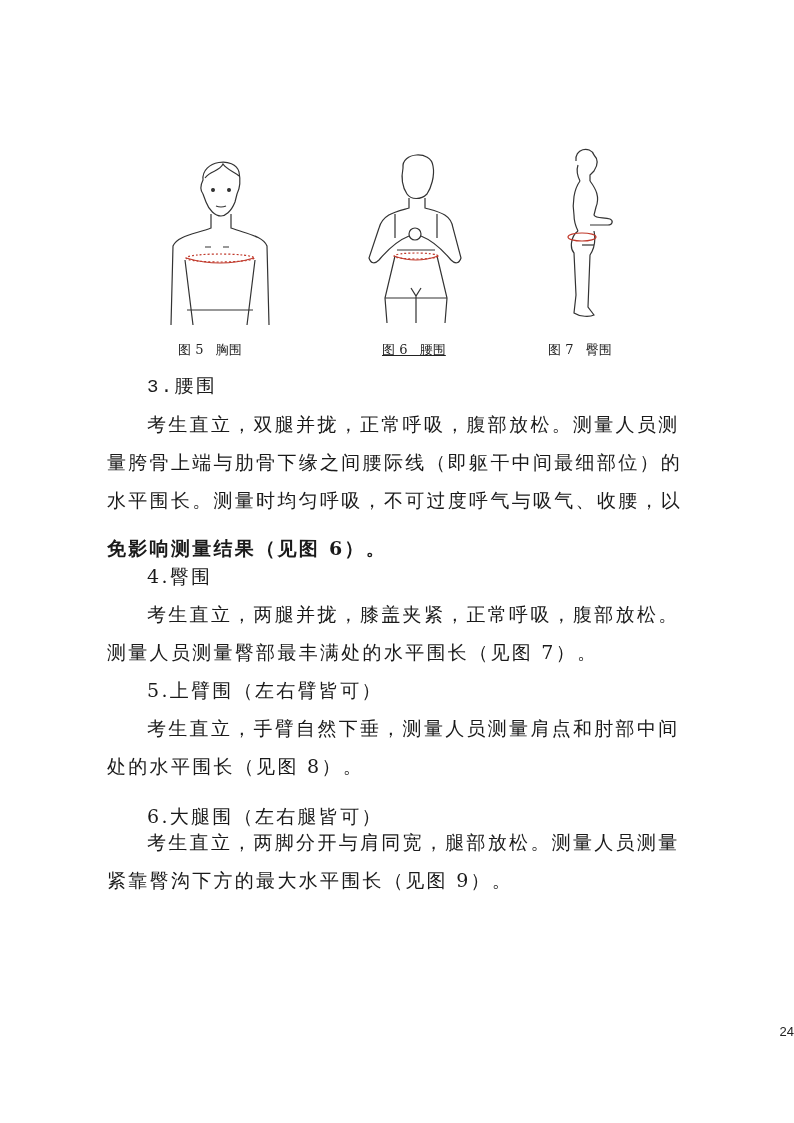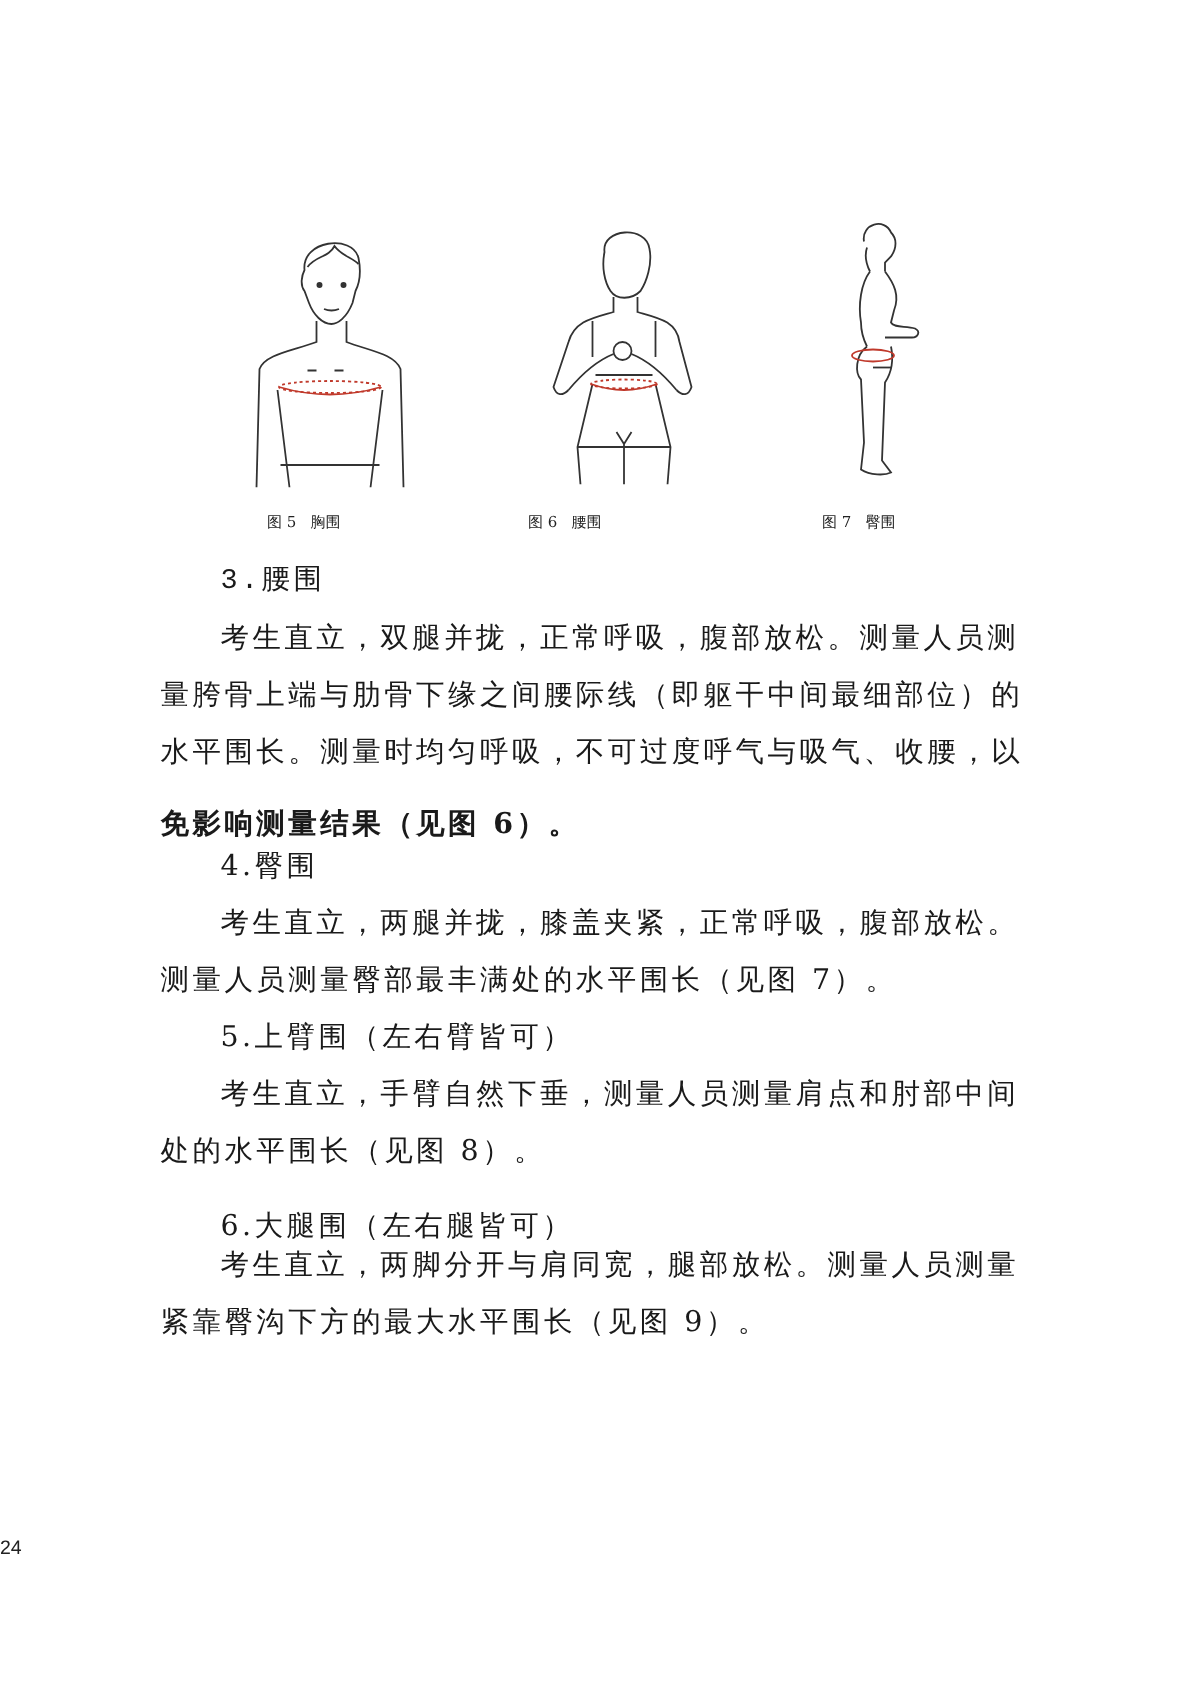--- a/index.html
+++ b/index.html
@@ -1,23 +1,23 @@
 <!DOCTYPE html>
 <html><head>
 <meta charset="utf-8">
 <style>
   html, body { margin: 0; padding: 0; background: #ffffff; }
   body { width: 794px; height: 1123px; position: relative; overflow: hidden;
          font-family: "DejaVu Serif", "Liberation Serif", serif; color: #1a1a1a; }
   .figure { position: absolute; }
   .figure svg { display: block; }
-  .caption { position: absolute; font-size: 10px; color: #222; white-space: pre;
+  .caption { position: absolute; font-size: 13px; color: #222; white-space: pre;
              font-family: "DejaVu Serif", "Liberation Serif", serif; }
   .line { position: absolute; white-space: nowrap; font-size: 19px; letter-spacing: 2.3px; }
-  .page-num { position: absolute; left: 0; width: 794px; top: 1024px; text-align: left;
+  .page-num { position: absolute; left: 0; width: 794px; top: 1024px; text-align: right;
               font-family: "Liberation Sans", "DejaVu Sans", sans-serif; font-size: 13px; color: #222; }
 </style>
 </head>
 <body>
 
 <div class="figure" style="left:165px; top:150px;">
   <svg width="110" height="175" viewBox="0 0 110 175" fill="none" stroke="#333" stroke-width="1.2">
     <path d="M38 30 C36 10 70 6 74 22 C76 32 74 40 72 44 L70 52 C66 62 60 66 56 66 C50 66 44 60 41 52 L38 44 C35 40 36 34 38 30 Z"></path>
     <path d="M40 28 C46 20 54 22 58 14 C62 20 70 22 74 26"></path>
     <circle cx="48" cy="40" r="1.4" fill="#333"></circle>
@@ -43,21 +43,21 @@
     <circle cx="50" cy="86" r="6"></circle>
     <path d="M30 66 L30 90 M72 66 L72 90"></path>
     <path d="M32 102 L70 102"></path>
     <path d="M30 108 L20 150 L22 175 M72 108 L82 150 L80 175"></path>
     <path d="M20 150 L82 150"></path>
     <path d="M46 140 L51 148 L56 140 M51 148 L51 175"></path>
     <ellipse cx="51" cy="108" rx="22" ry="3" stroke="#c0392b" stroke-dasharray="2 2"></ellipse>
     <path d="M29 108 Q51 116 73 108" stroke="#c0392b"></path>
   </svg>
 </div>
-<div class="caption" style="left:352px; top:341px;">图 6   腰围</div>
+<div class="caption" style="left:382px; top:341px;text-decoration:underline;">图 6   腰围</div>
 
 <div class="figure" style="left:560px; top:145px;">
   <svg width="70" height="175" viewBox="0 0 70 175" fill="none" stroke="#333" stroke-width="1.2">
     <path d="M16 16 C14 4 30 0 34 10 C38 14 38 20 34 26 L30 30 L30 36"></path>
     <path d="M18 20 C16 26 18 32 20 36"></path>
     <path d="M20 36 C14 44 12 58 14 70 C14 76 16 82 18 86"></path>
     <path d="M30 36 C36 44 40 52 36 62 L34 70 C36 74 44 72 50 74 C54 76 52 80 48 80 L30 80"></path>
     <path d="M18 86 C10 92 10 104 14 108 L16 150 L14 168 C20 172 30 172 34 170 L28 162 L30 110 C34 104 36 96 34 86"></path>
     <path d="M22 100 L34 100"></path>
     <ellipse cx="22" cy="92" rx="14" ry="4" stroke="#c0392b"></ellipse>

